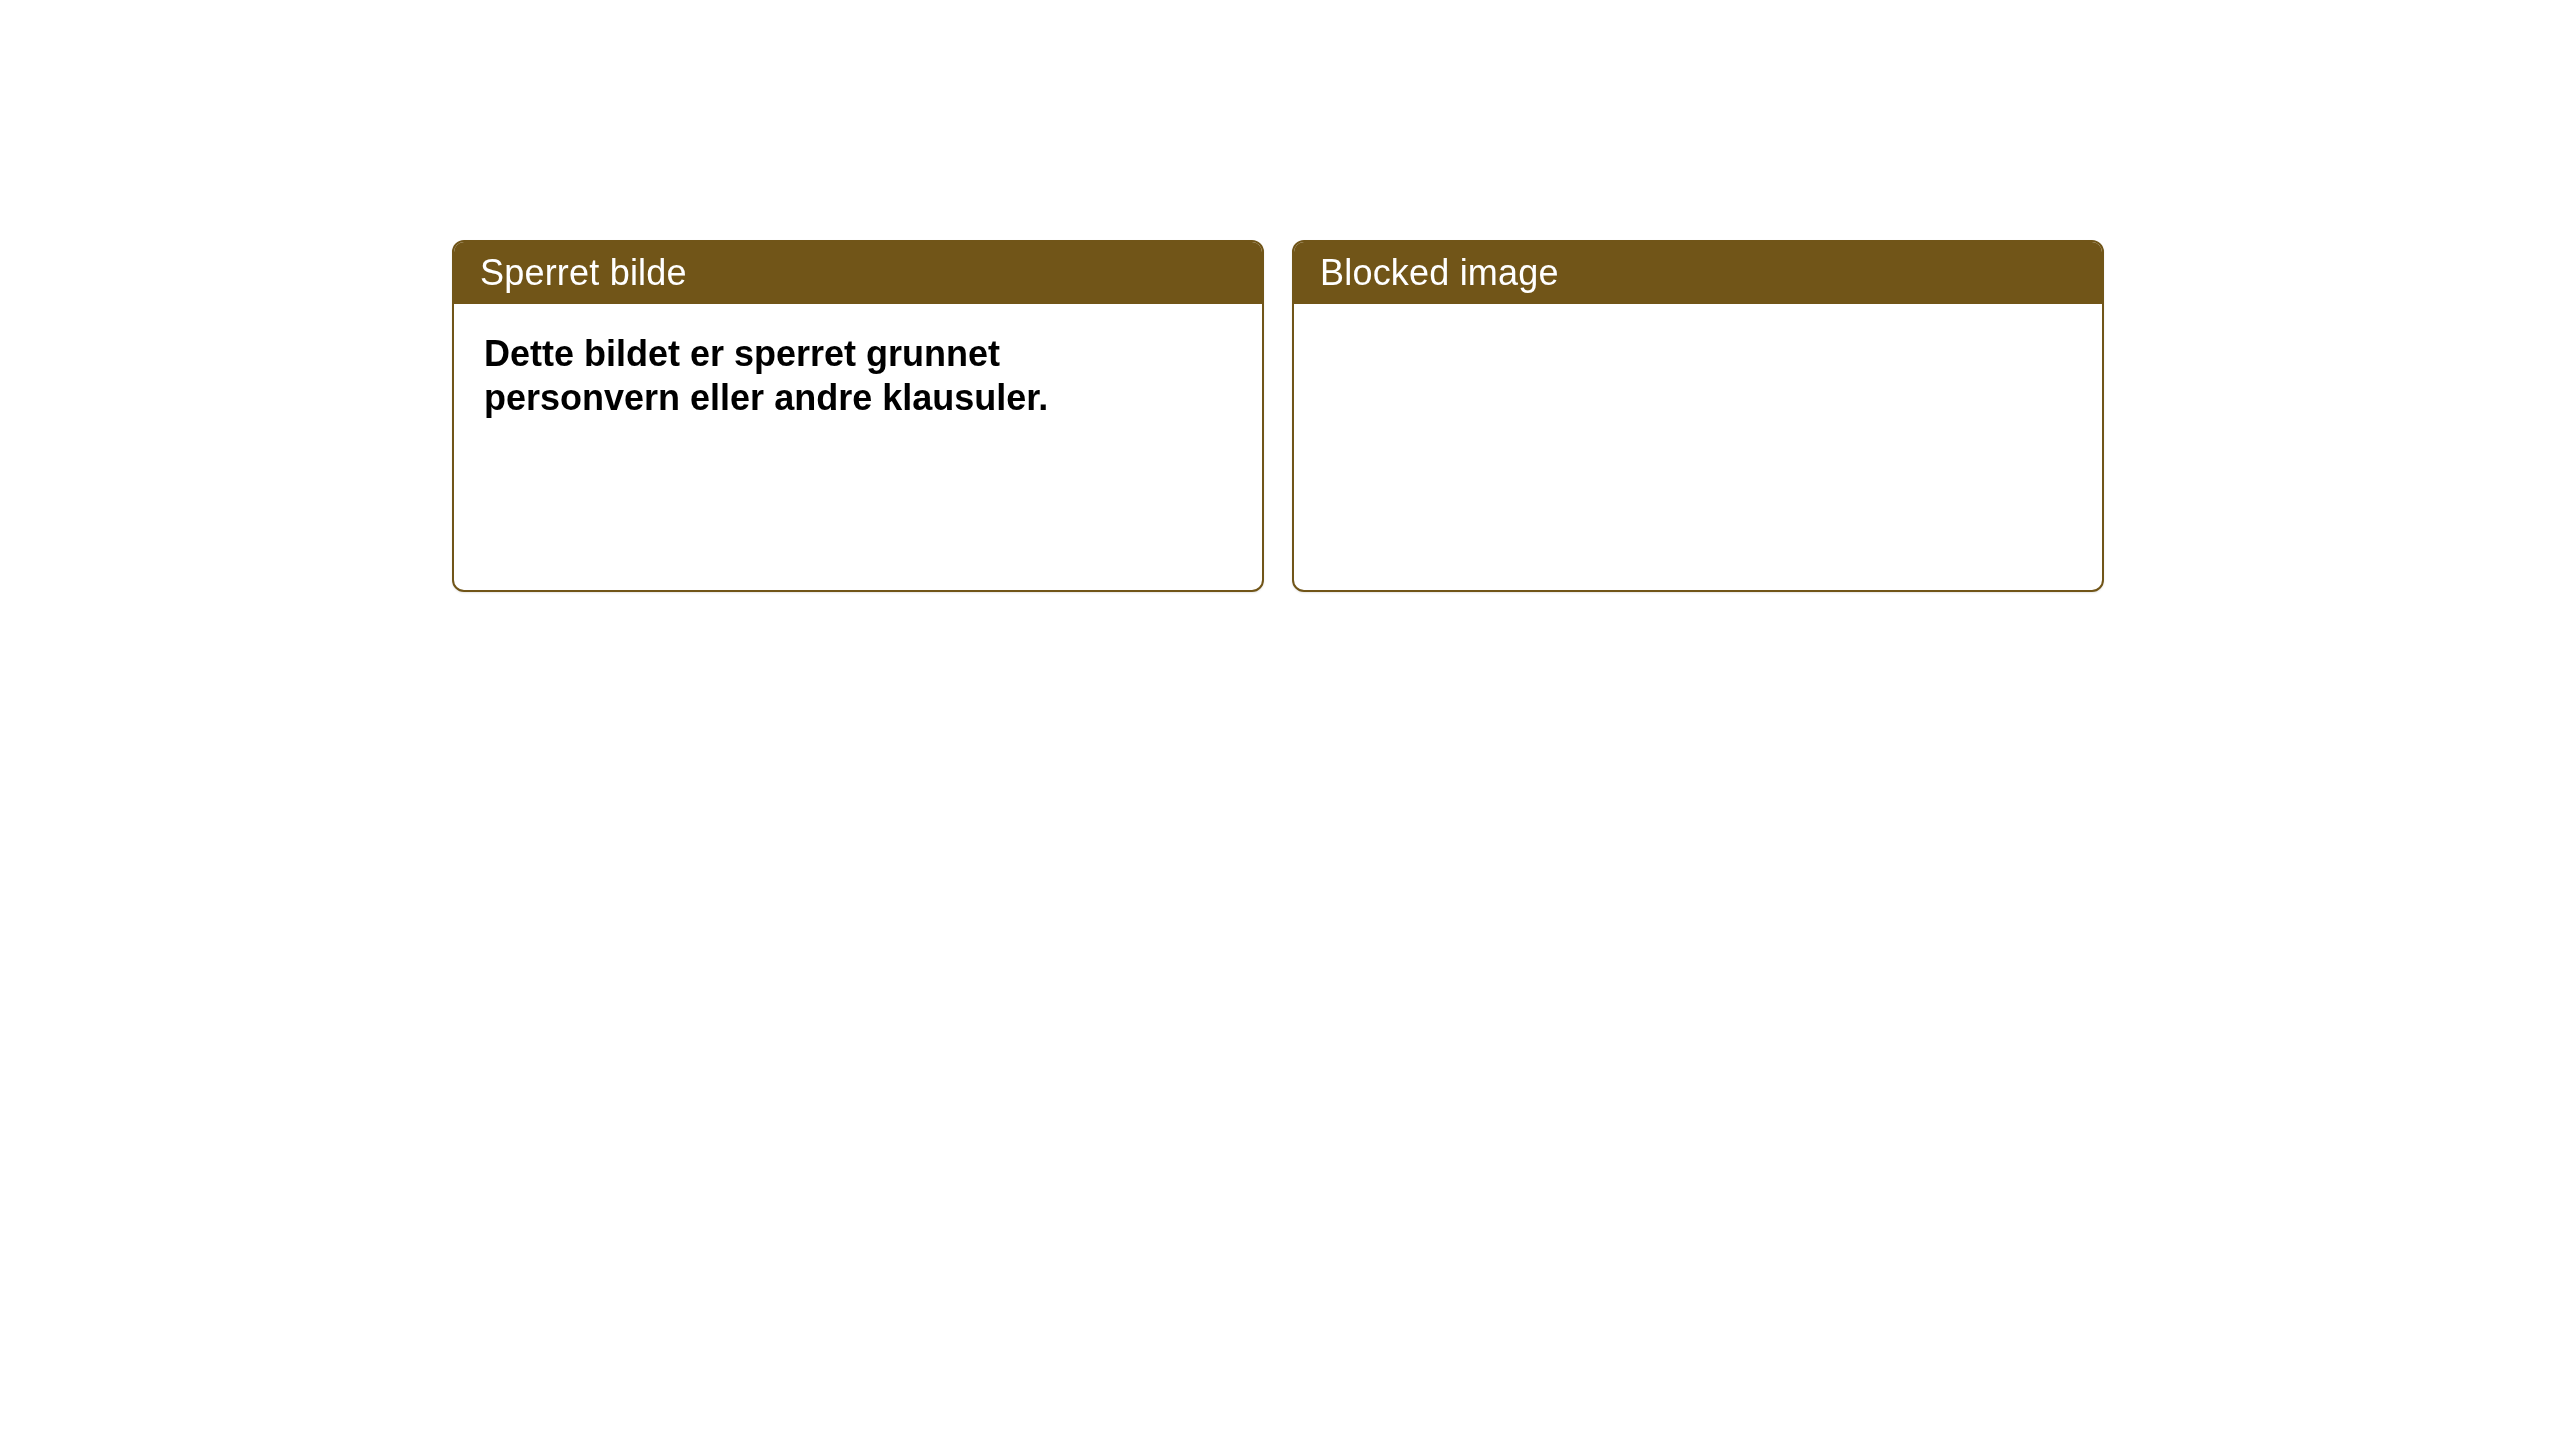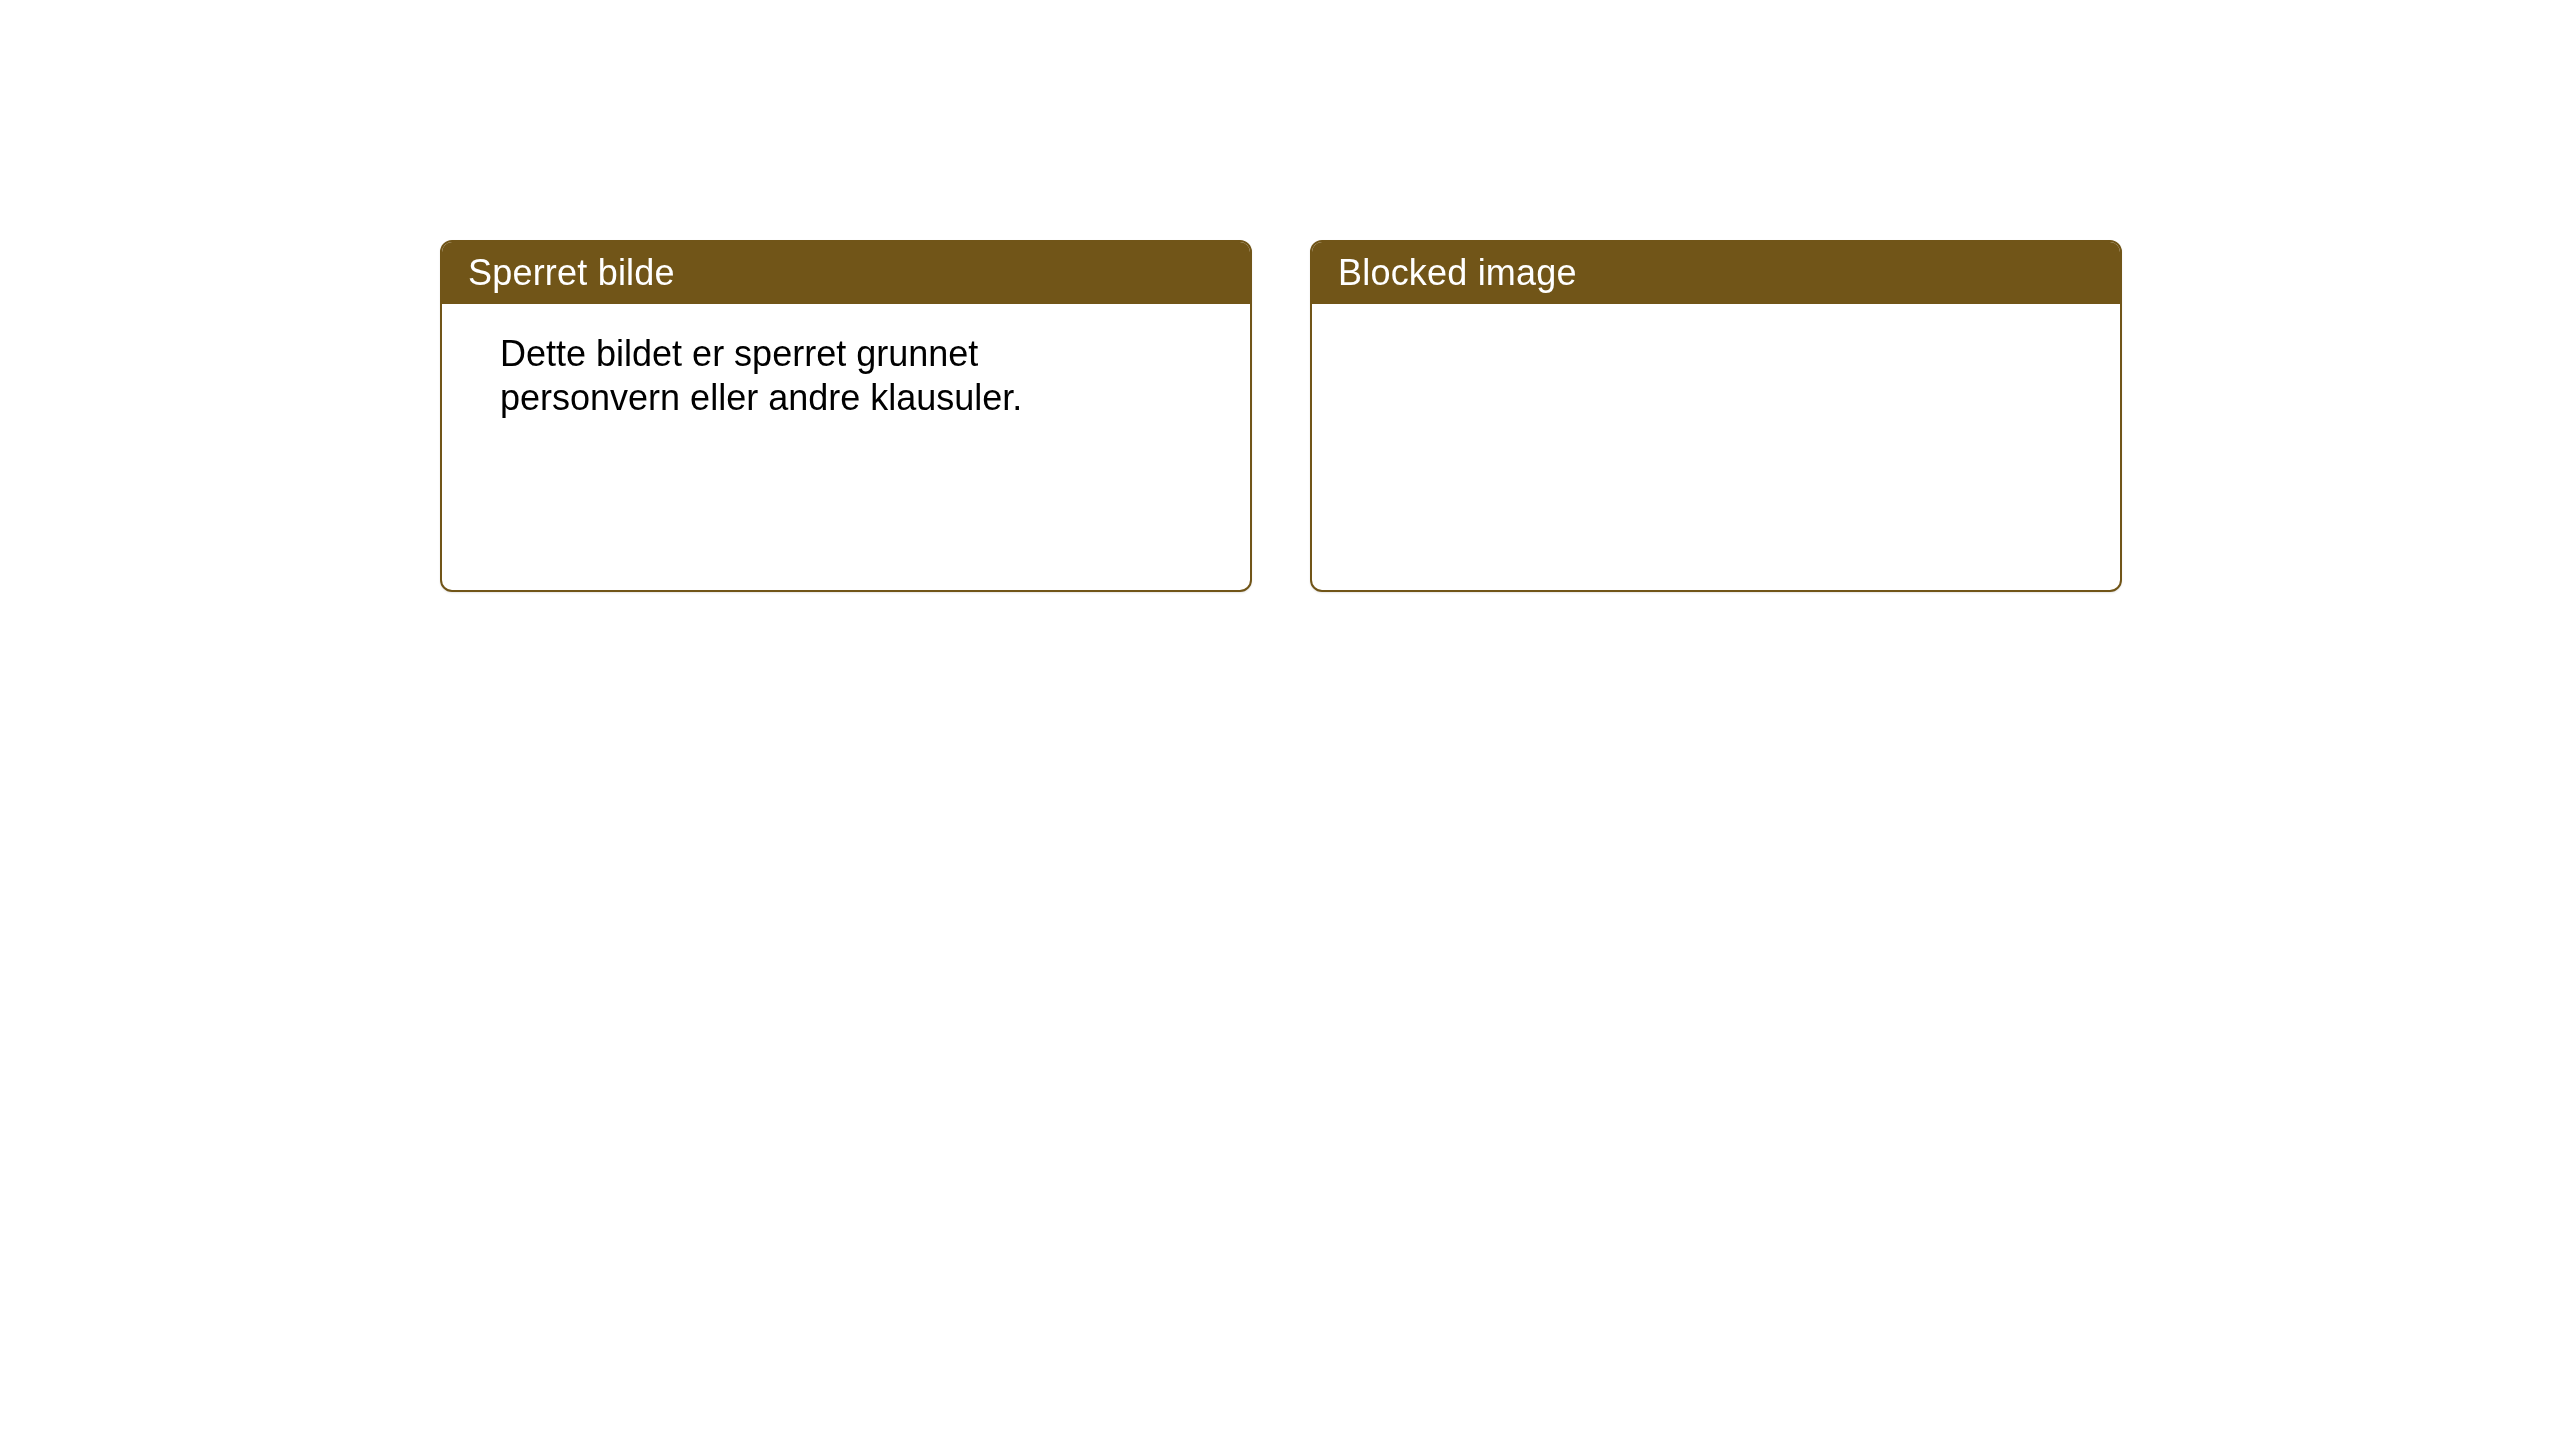--- a/index.html
+++ b/index.html
@@ -14,26 +14,26 @@
 
   .page {
     position: relative;
     width: 2560px;
     height: 1440px;
     background: #ffffff;
   }
 
   .cards {
     position: absolute;
-    left: 440px;
+    left: 452px;
     top: 240px;
     display: flex;
     flex-direction: row;
     align-items: flex-start;
-    gap: 58px;
+    gap: 28px;
   }
 
   .card {
     box-sizing: border-box;
     background: #ffffff;
     border: 2px solid #715518;
     border-radius: 12px;
     overflow: hidden;
     box-shadow: 0 1px 2px rgba(0,0,0,0.10);
   }
@@ -58,22 +58,21 @@
     font-size: 36px;
     font-weight: 400;
     letter-spacing: 0.2px;
   }
 
   .card-body {
     padding: 28px 30px 0 30px;
     color: #000000;
     font-size: 36px;
     line-height: 1.22;
-    font-weight: 400;
-    margin-left: 28px;
+    font-weight: 700;
   }
 
   .card-body p {
     margin: 0;
     max-width: 660px;
   }
 
   .card-en .card-body p {
     max-width: 640px;
   }

